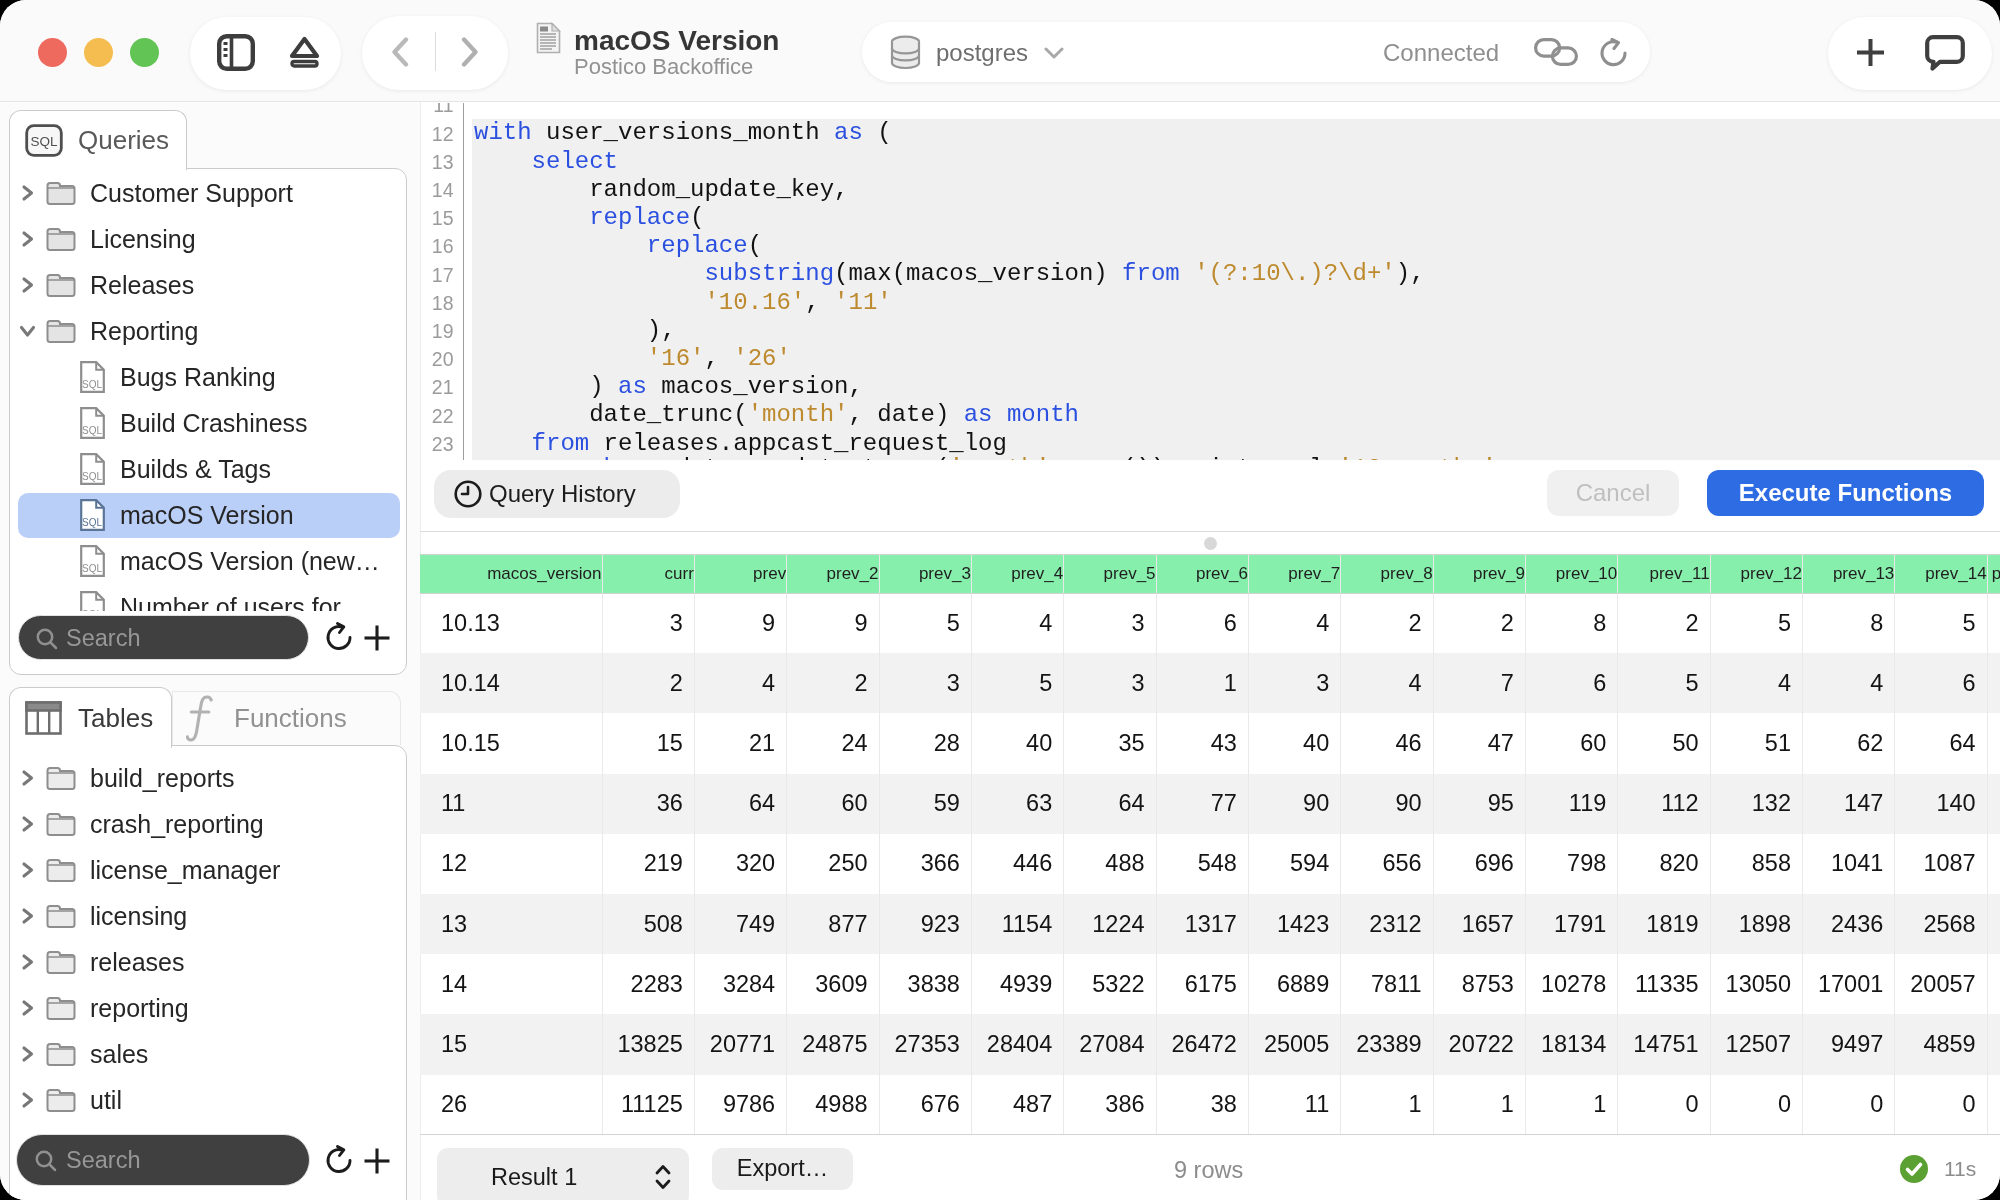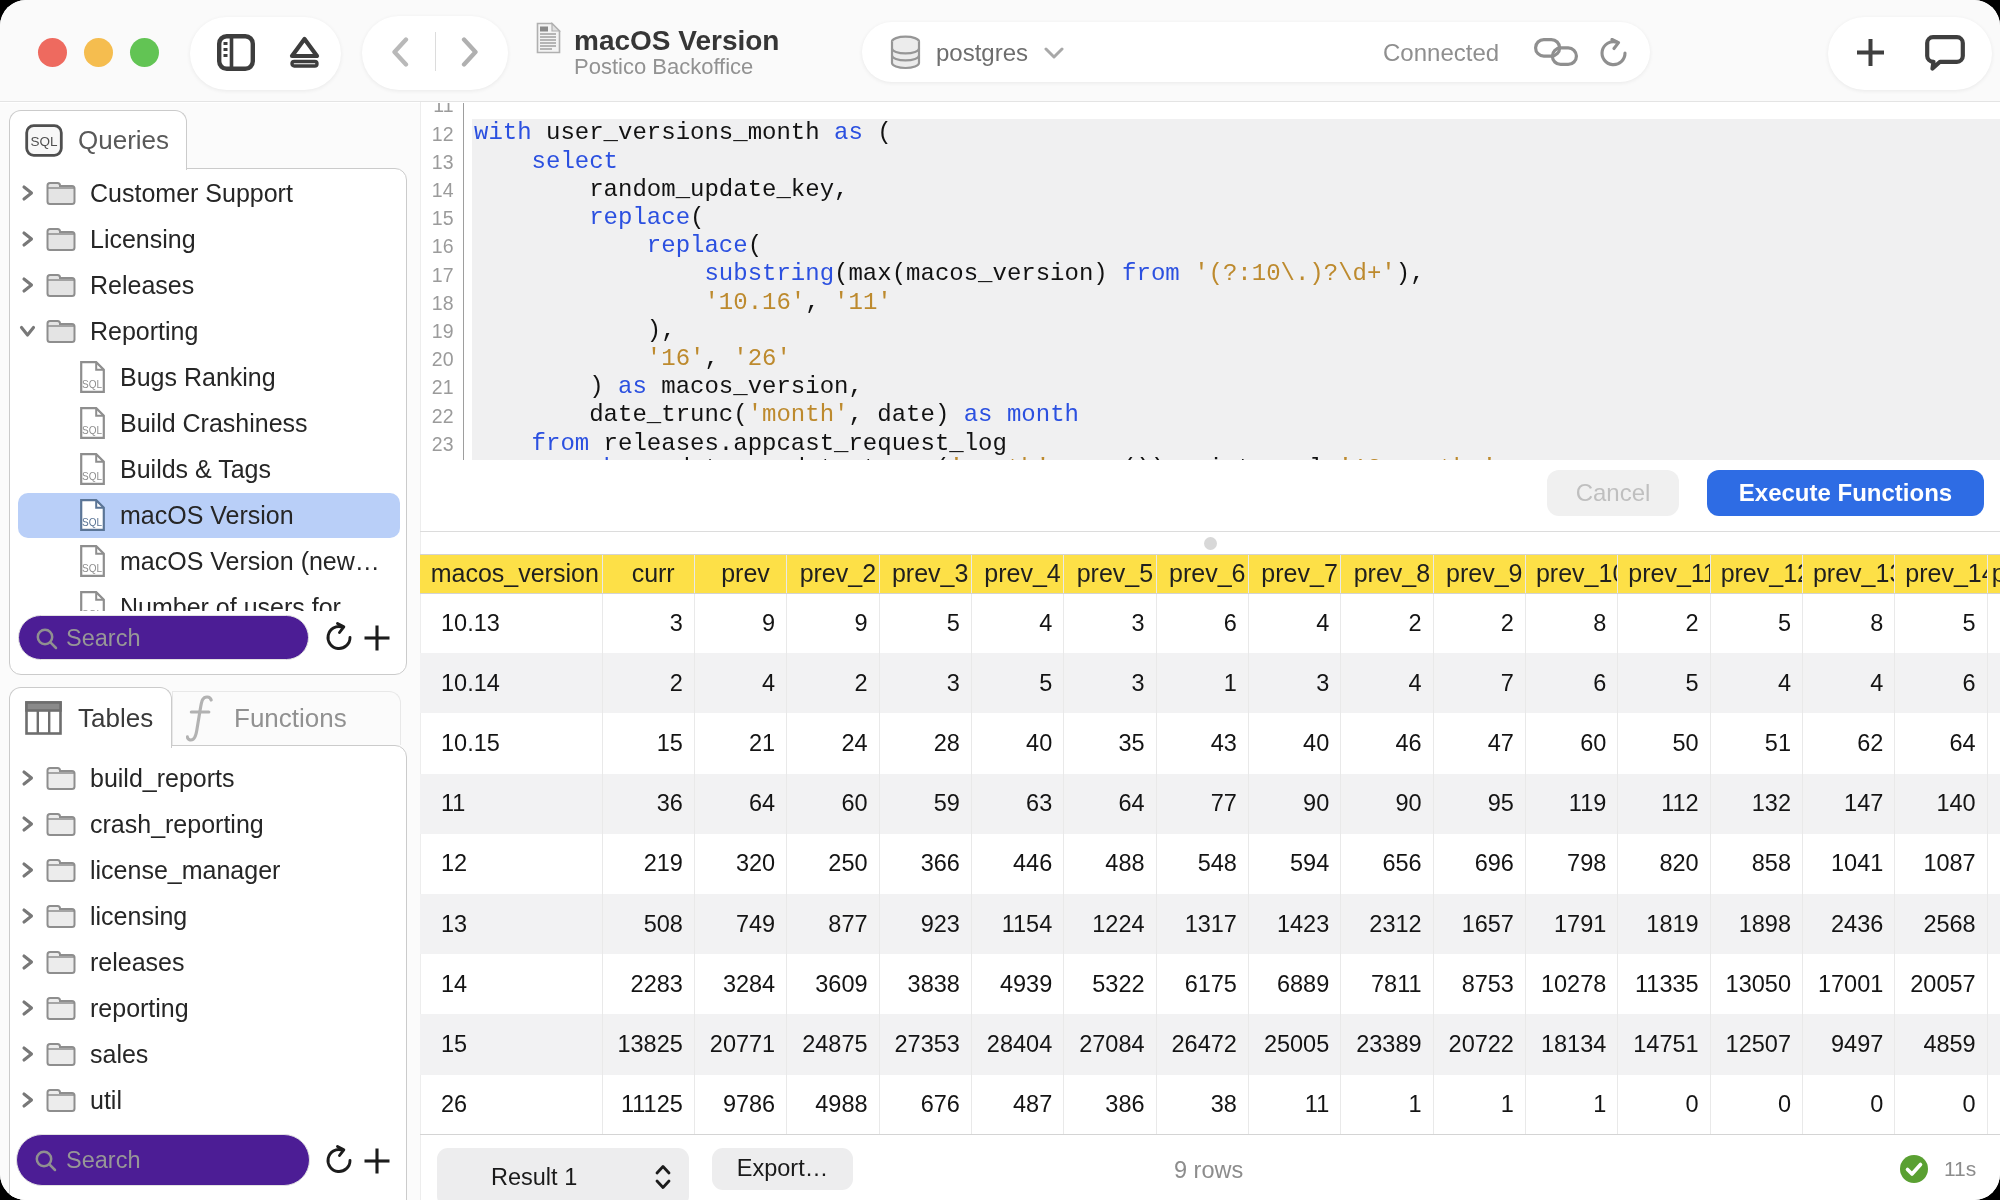--- a/index.html
+++ b/index.html
@@ -14,39 +14,39 @@
 
   
   #sidebar { position:absolute; left:0; top:103px; width:420px; height:1097px; background:#fbfbfb; }
   .ptab { position:absolute; background:#fff; border:1.5px solid #cbcbcb; border-bottom:none; border-radius:12px 12px 0 0; z-index:3; }
   .pbody { position:absolute; background:#fff; border:1.5px solid #cbcbcb; z-index:1; }
   .row { position:absolute; left:0; width:398px; height:46px; }
   .rlabel { position:absolute; font-size:25px; color:#262626; top:50%; transform:translateY(-50%); white-space:nowrap; }
   .chev { position:absolute; left:12px; top:50%; transform:translateY(-50%); }
   .fold { position:absolute; left:35.5px; top:50%; transform:translateY(-50%); }
   .sqlf { position:absolute; left:71px; top:50%; transform:translateY(-50%); }
-  .searchbox { position:absolute; background:#4c1d95; border:1.5px solid #e2e2e2; border-radius:26px; }
+  .searchbox { position:absolute; background:#404040; border:1.5px solid #e2e2e2; border-radius:26px; }
   .searchtxt { position:absolute; font-size:23.5px; color:#979797; }
 
   
   #main { position:absolute; left:420px; top:103px; width:1580px; height:1097px; background:#fff; }
   .gnum { position:absolute; left:0; width:33.5px; text-align:right; font-size:19.5px; color:#9b9b9b; transform:translateY(-50%); }
   #codebg { position:absolute; left:52px; top:16.4px; width:1528px; height:340.6px; background:#f0f0f1; }
   #code { position:absolute; left:54px; top:-11.8px; width:1526px; height:400px;
           font-family:"Liberation Mono", monospace; font-size:24px; line-height:28.2px; white-space:pre; color:#121212; }
   .kw { color:#2b50e0; }
   .st { color:#bd8a2e; }
   .btn { position:absolute; border-radius:12px; font-size:24px; display:flex; align-items:center; justify-content:center; }
 
   
   #tablewrap { position:absolute; left:0; top:451px; width:1580px; height:582px; overflow:hidden; }
   table { border-collapse:collapse; table-layout:fixed; width:1587px; }
   th, td { font-weight:normal; overflow:hidden; white-space:nowrap; }
-  th { height:38.5px; background:#fde047; border-top:1px solid #d3d3d3; border-bottom:1px solid #d3d3d3;
-       font-size:25px; color:#1f1f1f; text-align:center; padding:0 0 0 10px; }
+  th { height:38.5px; background:#86efac; border-top:1px solid #d3d3d3; border-bottom:1px solid #d3d3d3;
+       font-size:17px; color:#1f1f1f; text-align:right; padding:0 0 0 10px; }
   td { height:60.2px; font-size:23.5px; color:#141414; text-align:right; padding:0 11px 0 0; }
   td.first { text-align:left; padding:0 0 0 21px; }
   th.first { padding-left:8px; }
   tr.alt td { background:#f2f2f3; }
   th + th, td + td { border-left:1px solid #e9e9e9; }
   tr.last td { border-bottom:1px solid #d4d4d4; }
 
   
   .fpill { position:absolute; background:#ededee; border-radius:11px; display:flex; align-items:center; }
 </style>
@@ -398,20 +398,27 @@
                 <span class="kw">substring</span>(max(macos_version) <span class="kw">from</span> <span class="st">'(?:10\.)?\d+'</span>),
                 <span class="st">'10.16'</span>, <span class="st">'11'</span>
             ),
             <span class="st">'16'</span>, <span class="st">'26'</span>
         ) <span class="kw">as</span> macos_version,
         date_trunc(<span class="st">'month'</span>, date) <span class="kw">as</span> <span class="kw">month</span>
     <span class="kw">from</span> releases.appcast_request_log</div>
       <div class="abs" style="left:54px; top:352px; width:1520px; height:8px; font-family:'Liberation Mono', monospace; font-size:24px; line-height:28.2px; white-space:pre; color:#121212;">        <span class="kw">where</span> date &gt;= date_trunc(<span class="st">'month'</span>, now()) - interval <span class="st">'13 months'</span></div>
     </div>
 
+    <div class="btn" style="left:14px; top:367px; width:246px; height:48px; border-radius:17px; background:#ececec; justify-content:flex-start;">
+      <svg style="margin-left:20px;" width="28" height="28" viewBox="0 0 28 28">
+        <circle cx="14" cy="14" r="12.3" fill="none" stroke="#1c1c1c" stroke-width="2.6"></circle>
+        <path d="M14 7 V14 H8" fill="none" stroke="#1c1c1c" stroke-width="2.6" stroke-linecap="round" stroke-linejoin="round"></path>
+      </svg>
+      <span style="margin-left:7px; color:#1c1c1c;">Query History</span>
+    </div>
     <div class="btn" style="left:1127px; top:367px; width:132px; height:46px; background:#f0f0f0; color:#bfbfbf;">Cancel</div>
     <div class="btn" style="left:1287px; top:367px; width:277px; height:46px; background:#2e6ce4; color:#fff; font-weight:600;">Execute Functions</div>
 
     <div class="abs" style="left:0; top:428px; width:1580px; height:1px; background:#dcdcdc;"></div>
     <div class="abs" style="left:783.5px; top:434px; width:13px; height:13px; border-radius:50%; background:#d8d8d8;"></div>
 
     <div id="tablewrap">
       <table>
         <colgroup>
           <col style="width:182px;">

